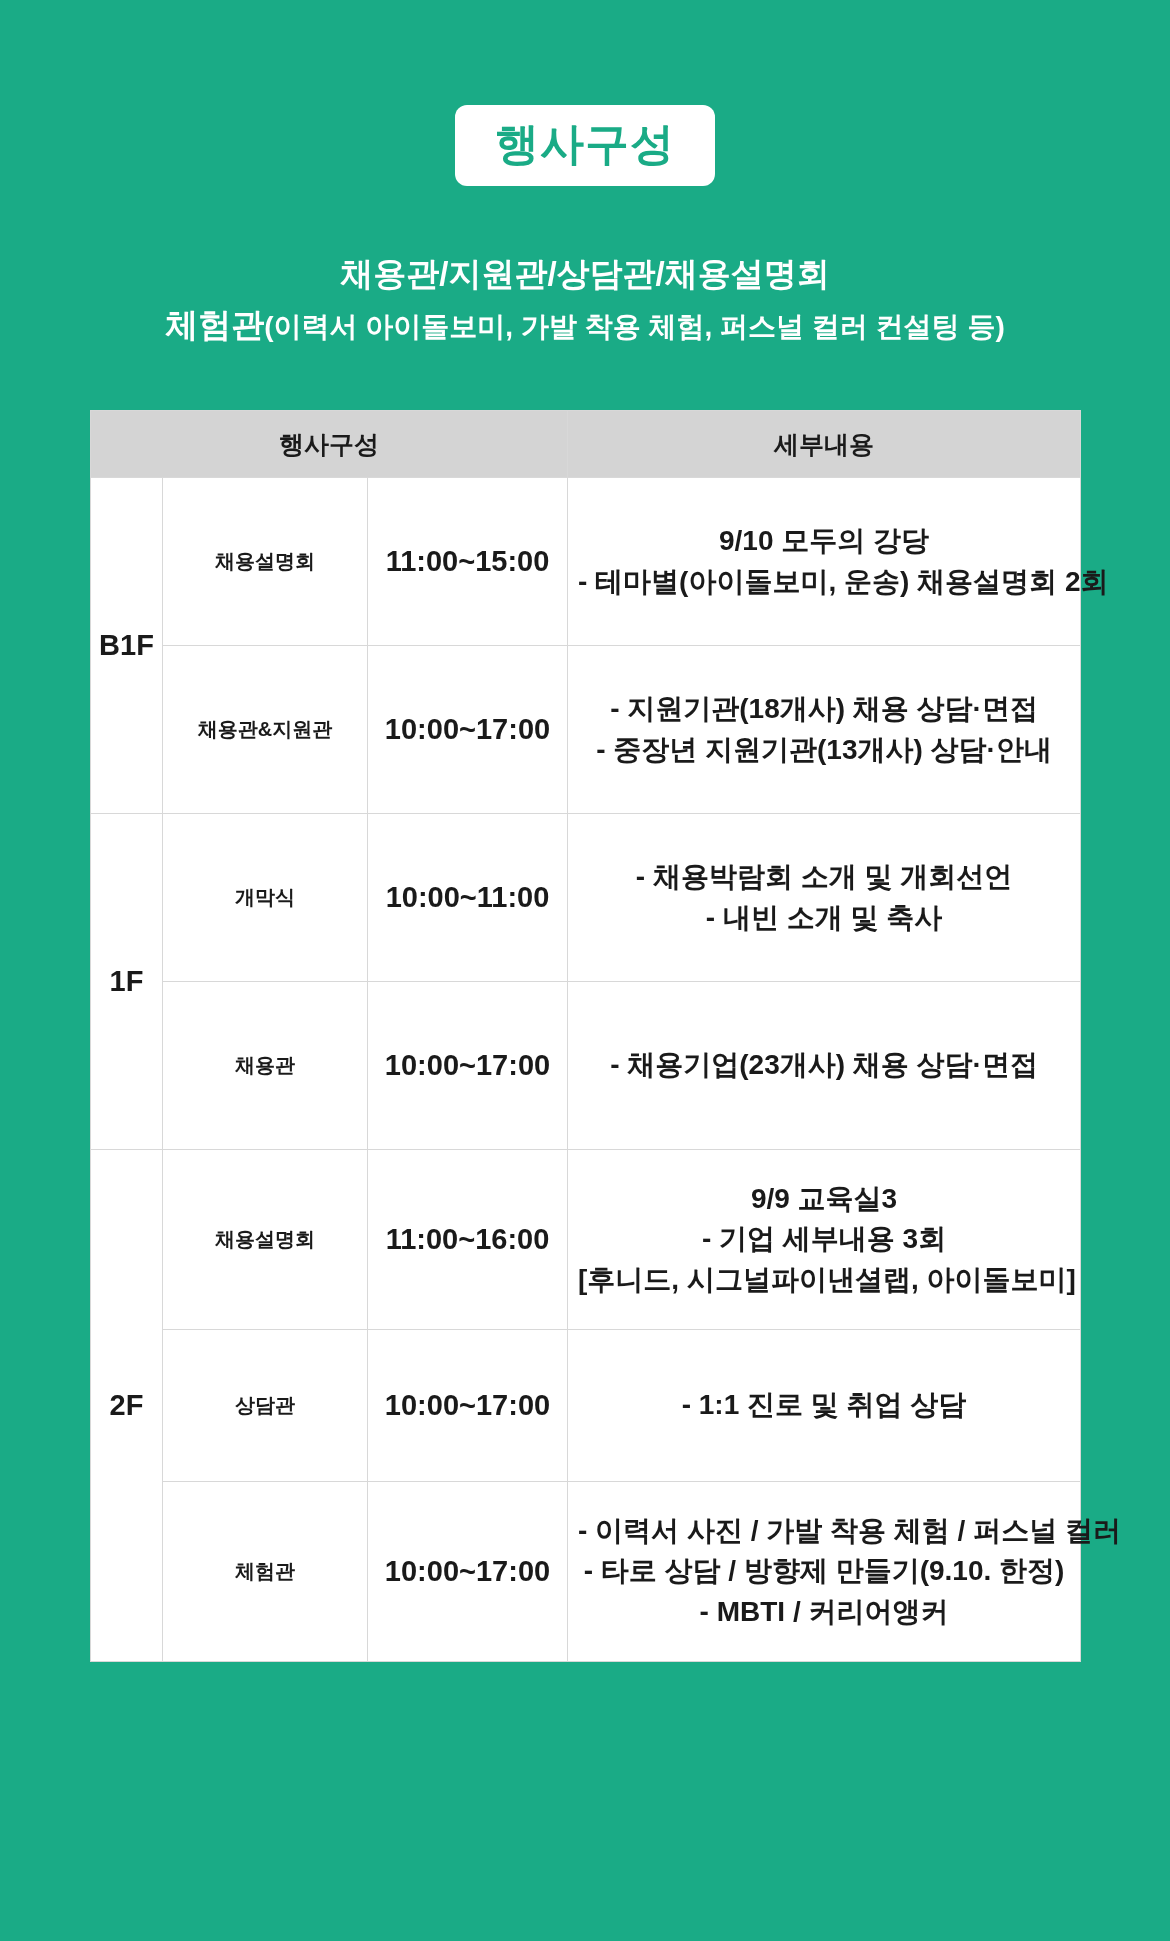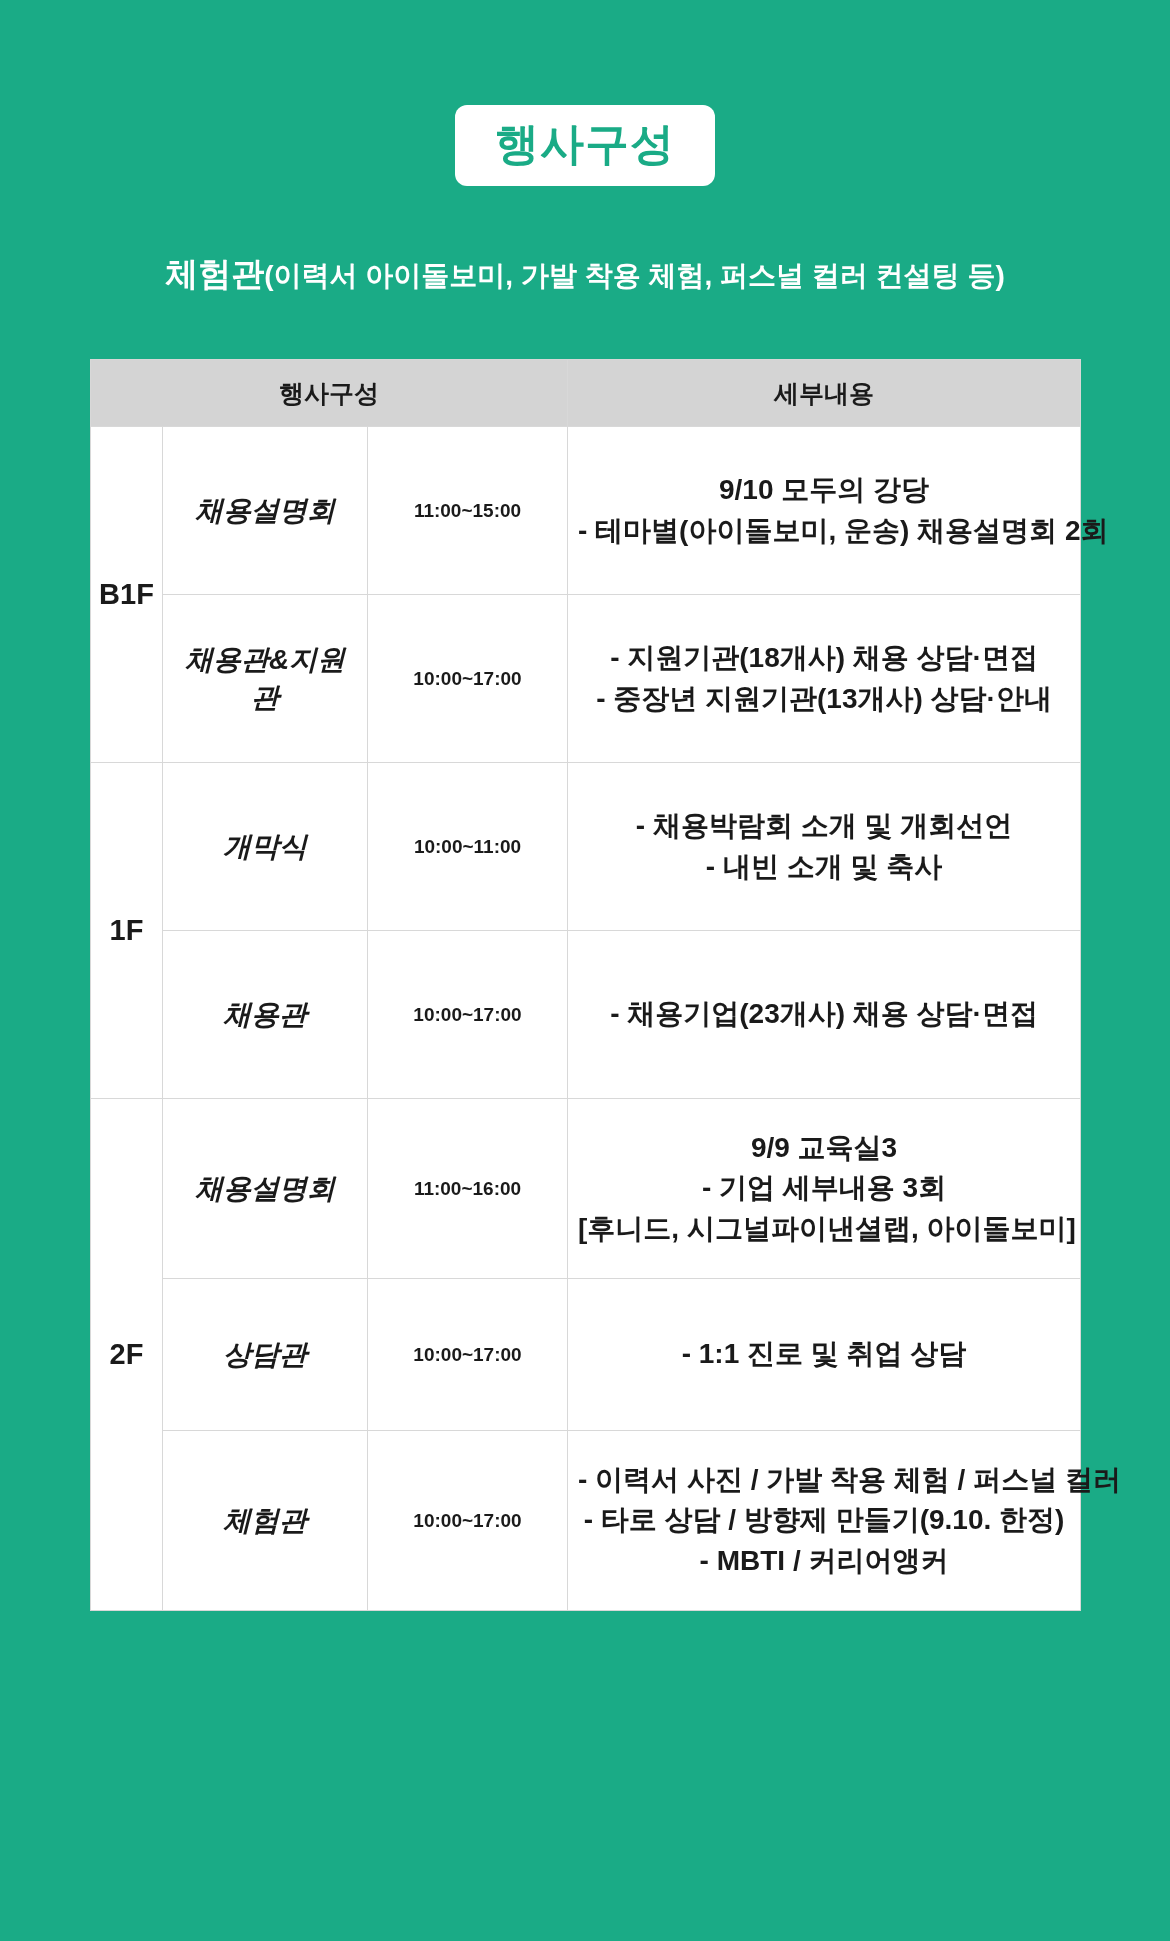--- a/index.html
+++ b/index.html
@@ -89,26 +89,25 @@
     padding: 0 4px;
   }
   .col-floor { width: 72px; }
   .col-name  { width: 205px; }
   .col-time  { width: 200px; }
   .col-detail{ width: 513px; }
   td.floor {
     font-size: 29px;
   }
   td.name {
-    font-size: 28px;
+    font-size: 20px;
     padding: 10px 8px;
-    font-style: italic;
   }
   td.time {
-    font-size: 19px;
+    font-size: 29px;
     padding: 10px 4px;
   }
   td.detail {
     font-size: 28px;
     line-height: 1.45;
     padding: 16px 10px;
   }
   td.detail .dline {
     display: block;
     white-space: nowrap;
@@ -122,20 +121,21 @@
 <body>
 
 <div class="page">
 
   <div class="badge-wrap">
     <div class="badge">행사구성</div>
   </div>
 
 
   <div class="subtitle">
+    <div class="line1">채용관/지원관/상담관/채용설명회</div>
     <div class="line2">
       <span>체험관</span><span class="small">(이력서 아이돌보미, 가발 착용 체험, 퍼스널 컬러 컨설팅 등)</span>
     </div>
   </div>
 
   <div class="table-wrap">
     <table class="schedule">
       <colgroup>
         <col class="col-floor">
         <col class="col-name">

